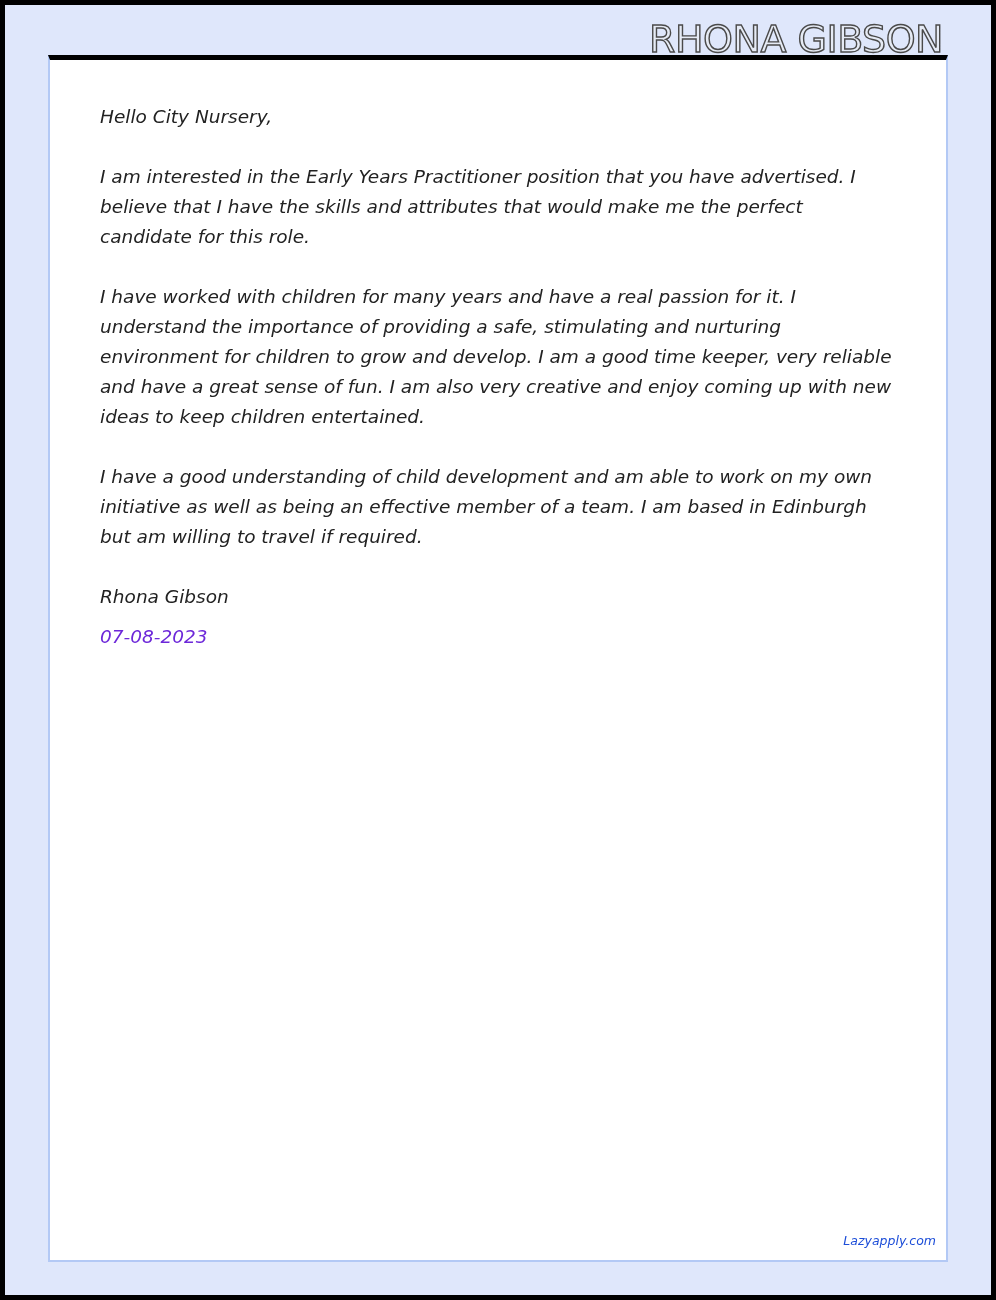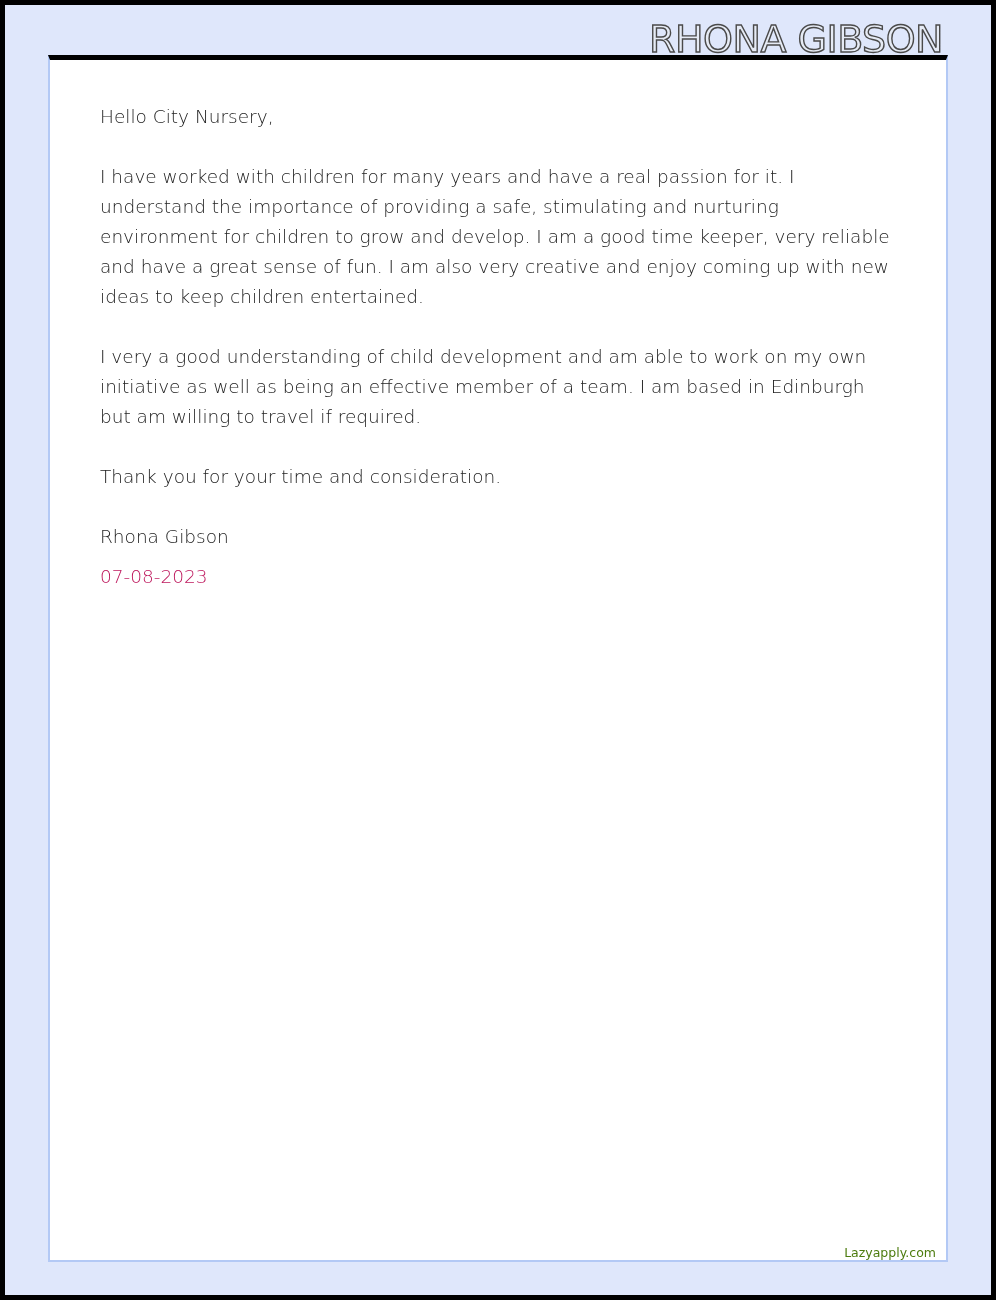--- a/index.html
+++ b/index.html
@@ -35,38 +35,39 @@
   }
   .letter {
     position: absolute;
     left: 50px; top: 42px;
     width: 800px;
     font-size: 18.5px;
     line-height: 30px;
     color: #222;
     font-weight: 300;
   }
-  .letter p { margin: 0 0 30px 0; }
+  .letter p { margin: 0 0 30px 0; font-style: italic; }
   .letter p.tight { margin-bottom: 10px; }
-  .date { color: #be185d; }
+  .date { color: #6d28d9; }
   .footer-brand {
     position: absolute;
-    right: 10px; bottom: 0px;
+    right: 10px; bottom: 12px;
     font-size: 12.5px;
-    color: #4d7c0f;
+    color: #1d4ed8;
+    font-style: italic;
   }
 </style>
 </head>
 <body>
 
 <div class="name-header">RHONA GIBSON</div>
 
 <div class="page">
   <div class="letter">
     <p>Hello City Nursery,</p>
+    <p>I am interested in the Early Years Practitioner position that you have advertised. I believe that I have the skills and attributes that would make me the perfect candidate for this role.</p>
     <p>I have worked with children for many years and have a real passion for it. I understand the importance of providing a safe, stimulating and nurturing environment for children to grow and develop. I am a good time keeper, very reliable and have a great sense of fun. I am also very creative and enjoy coming up with new ideas to keep children entertained.</p>
-    <p>I very a good understanding of child development and am able to work on my own initiative as well as being an effective member of a team. I am based in Edinburgh but am willing to travel if required.</p>
-    <p>Thank you for your time and consideration.</p>
+    <p>I have a good understanding of child development and am able to work on my own initiative as well as being an effective member of a team. I am based in Edinburgh but am willing to travel if required.</p>
     <p class="tight">Rhona Gibson</p>
     <p class="date">07-08-2023</p>
   </div>
   <div class="footer-brand">Lazyapply.com</div>
 </div>
 
 </body></html>

